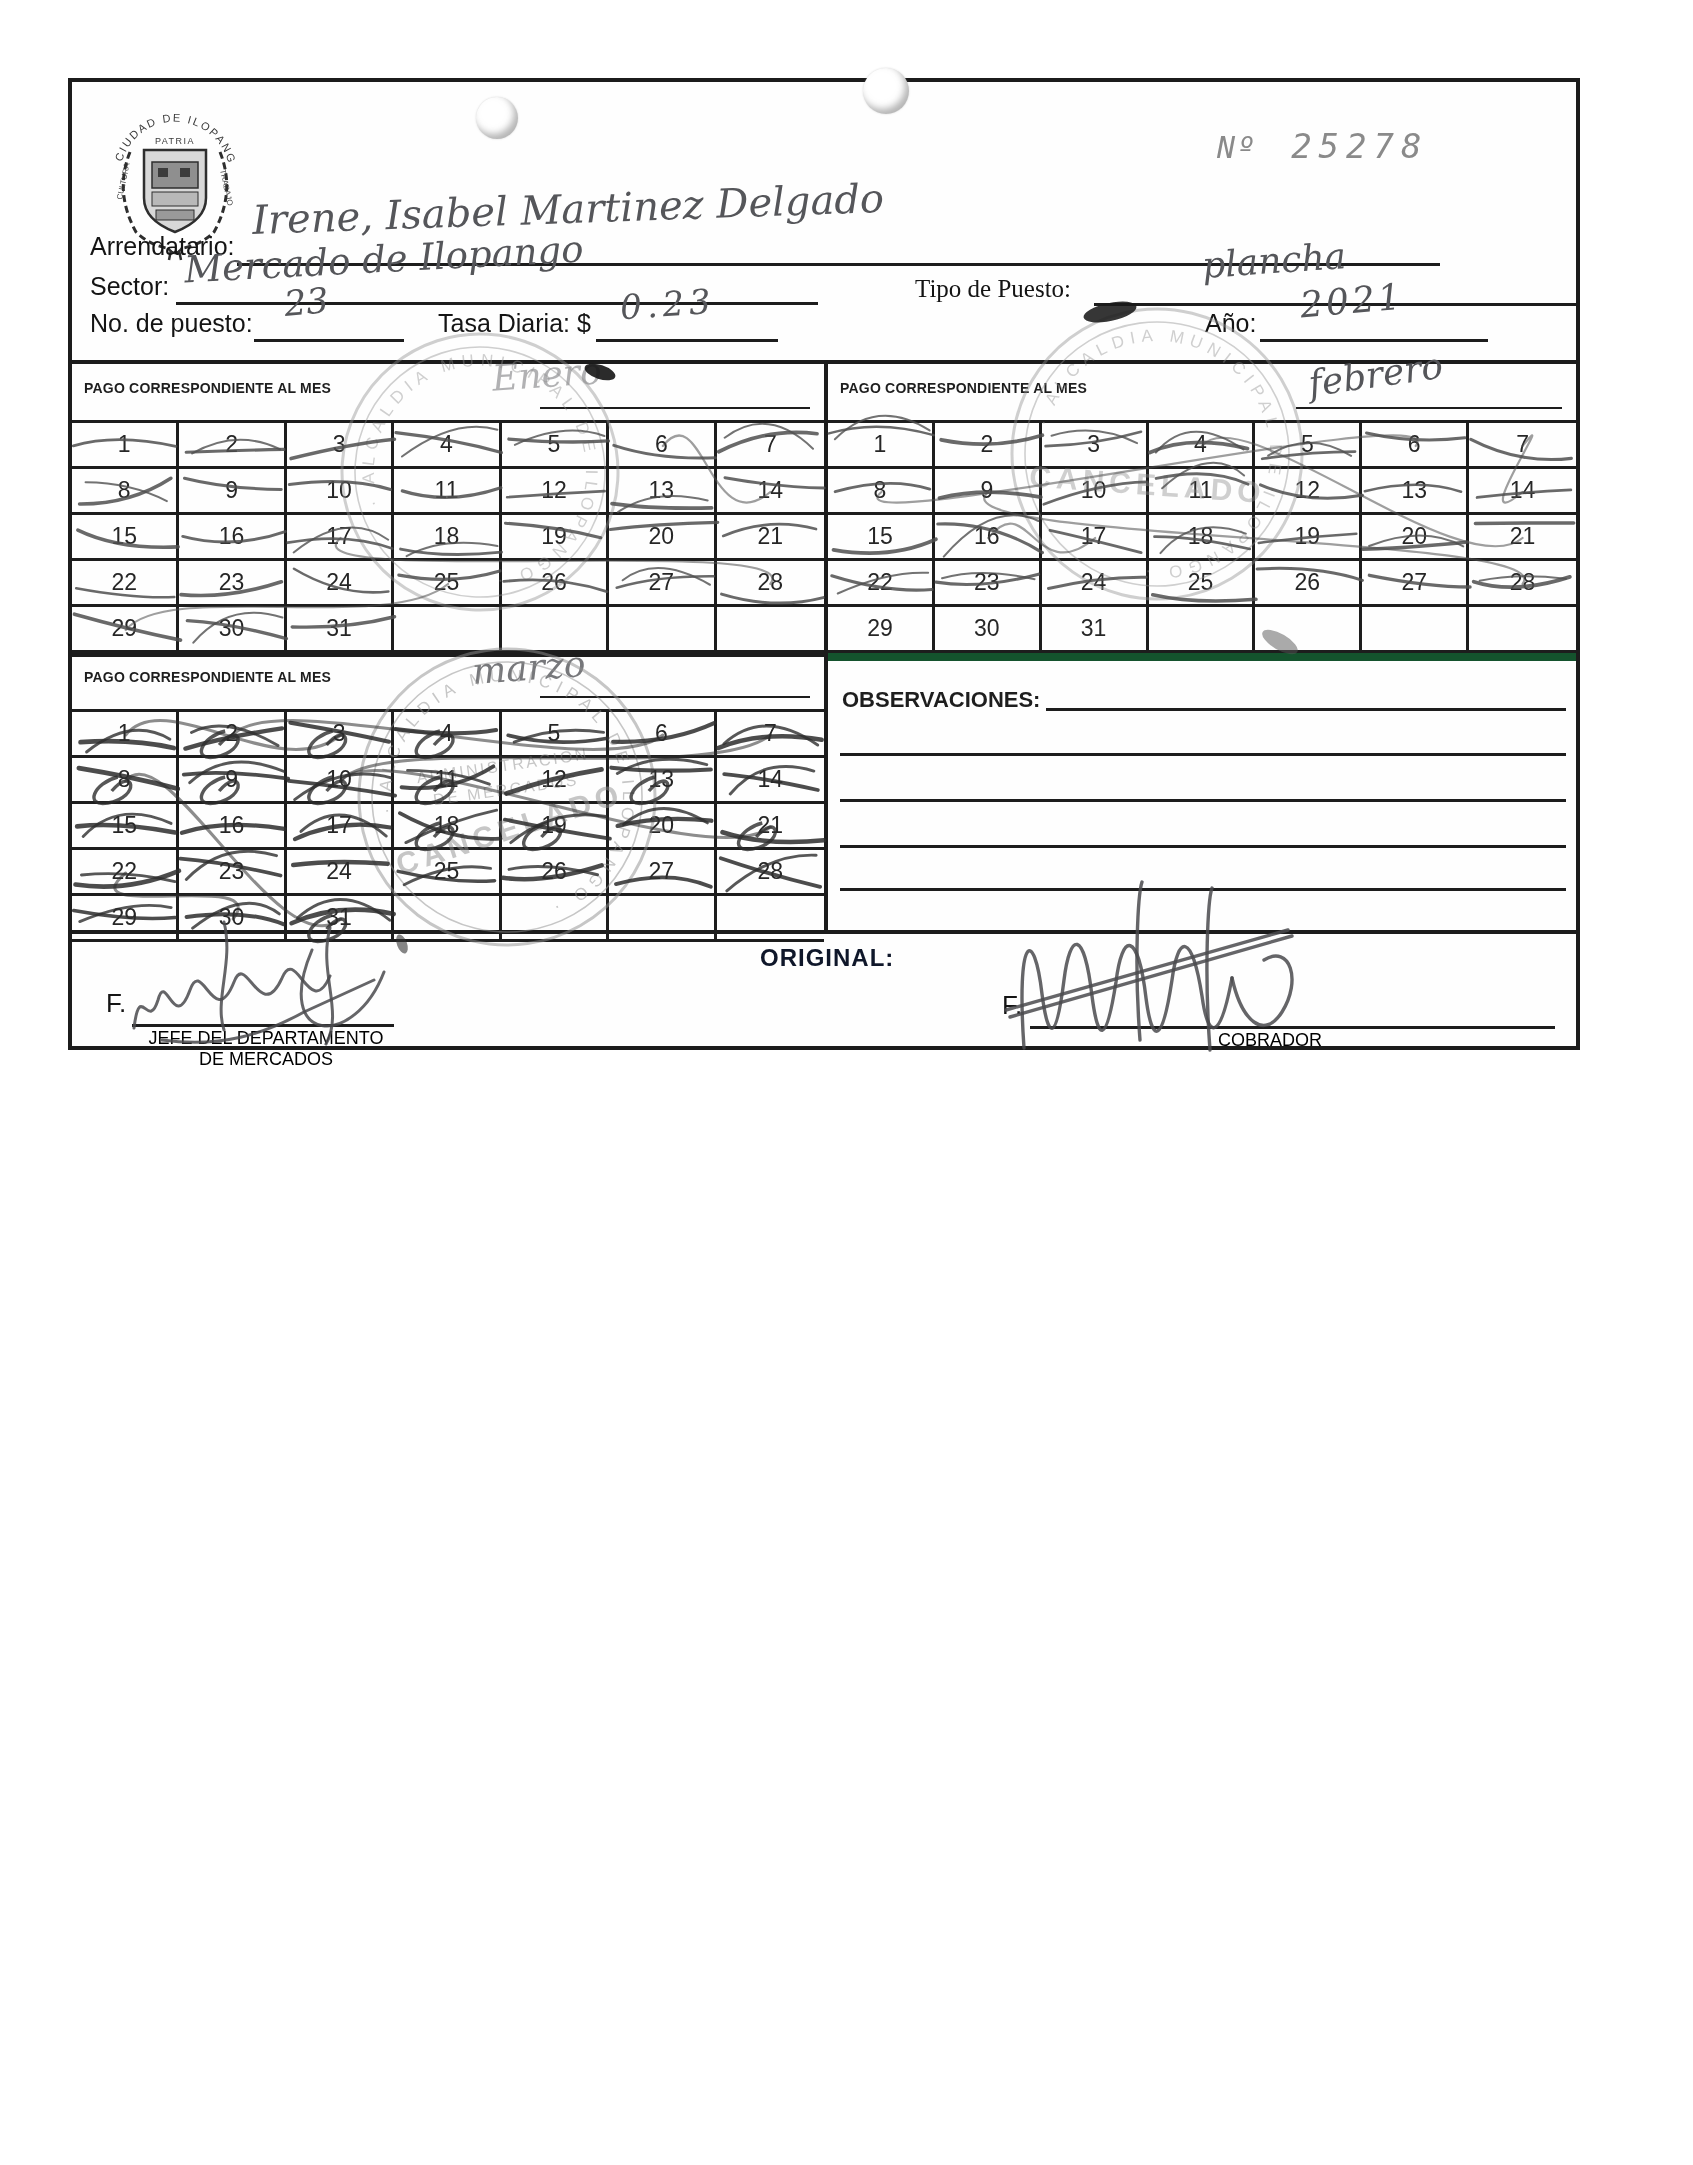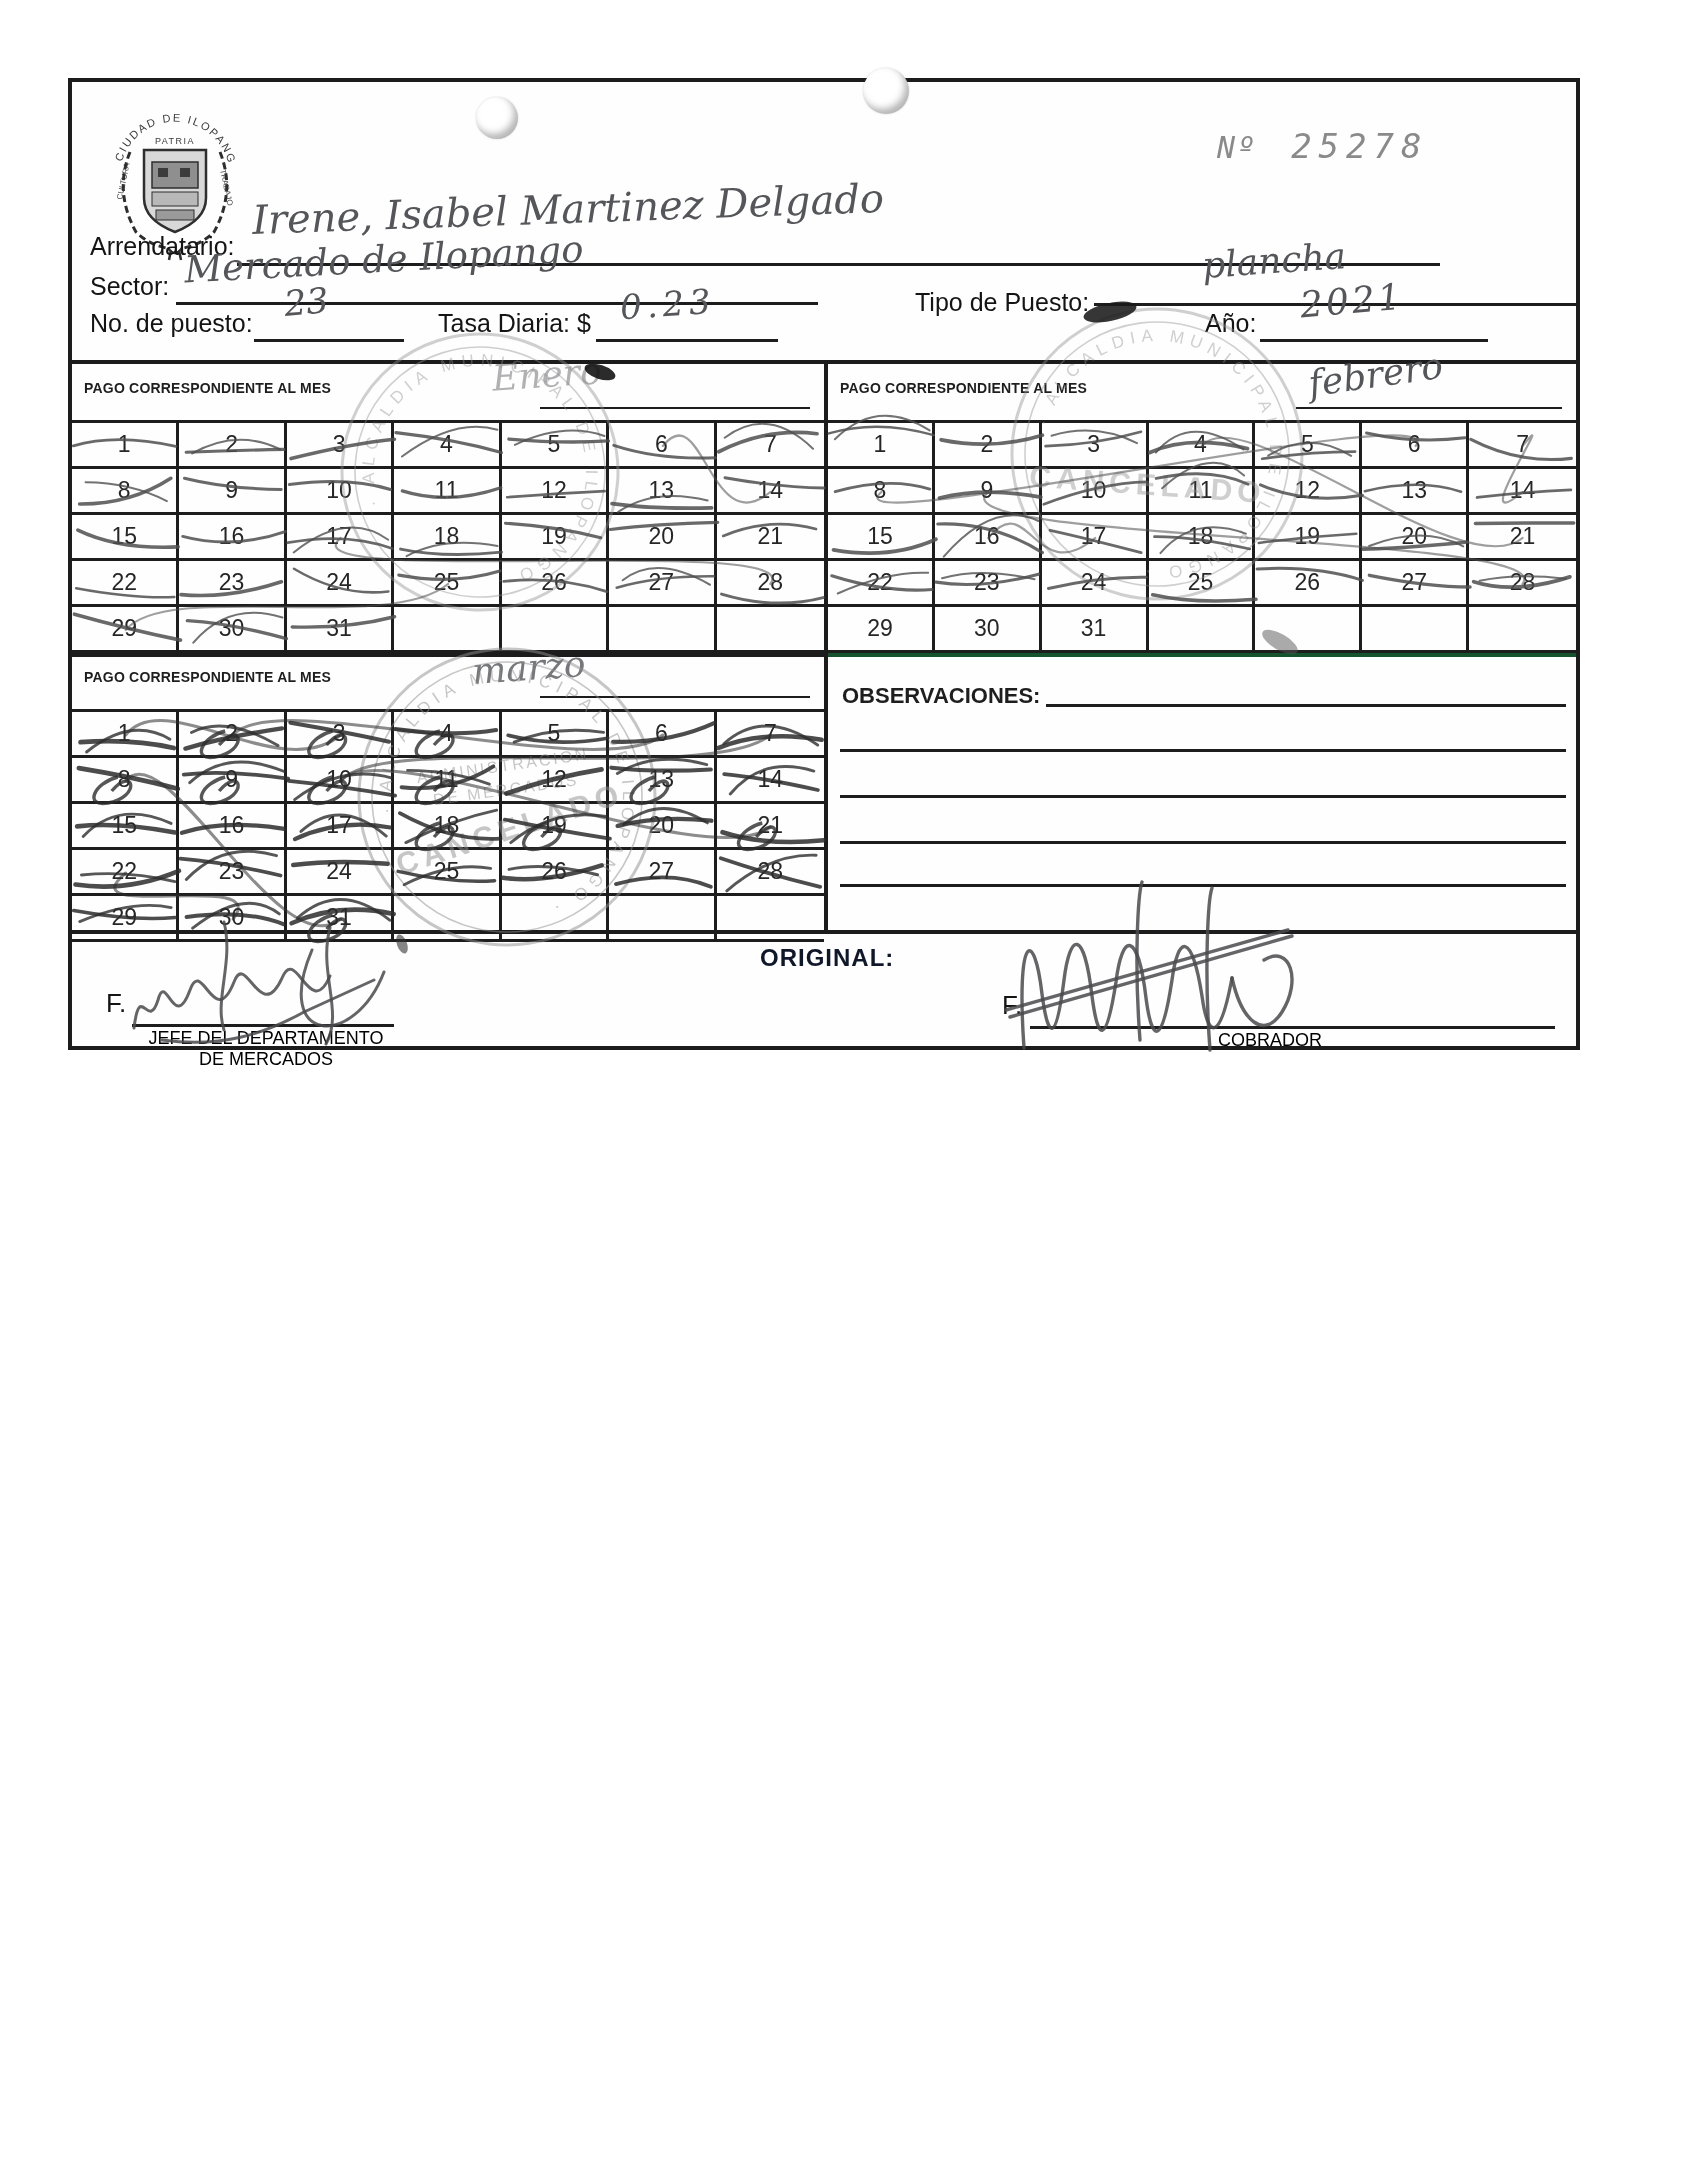--- a/index.html
+++ b/index.html
@@ -27,21 +27,21 @@
   .cal-header .cline{position:absolute;left:468px;right:14px;bottom:11px;border-top:2.5px solid #1d1d1d;}
   .cal-header .month-hw{position:absolute;left:470px;top:-10px;font-size:36px;transform:rotate(-4deg);}
   .cal-grid{display:grid;grid-template-columns:repeat(7,1fr);grid-auto-rows:46px;border-top:3px solid #1d1d1d;}
   .cal-cell{border-right:3px solid #1d1d1d;border-bottom:3px solid #1d1d1d;display:flex;align-items:center;justify-content:center;
             font-size:23px;color:#262626;box-sizing:border-box;}
   .cal-cell:nth-child(7n){border-right:none;}
   .cal-bottom{border-top:4px solid #1c1c1c;}
   .cal-bottom .cal-header{height:52px;}
   .cal-bottom .cal-header .clabel{top:12px;}
   
-  .obs{position:absolute;left:0;right:0;top:289px;bottom:0;border-top:4px solid #14532d;}
+  .obs{position:absolute;left:0;right:0;top:289px;bottom:0;border-top:8px solid #14532d;}
   .obs .olabel{position:absolute;left:14px;top:26px;font-size:22px;font-weight:600;}
   .obs .oline{position:absolute;border-top:3px solid #1d1d1d;height:0;}
   
   .footer{left:0;top:856px;width:1504px;height:108px;}
   .copy-label{left:688px;top:6px;font-size:24px;font-weight:bold;color:#0f172a;letter-spacing:1px;}
   .sig-prefix{font-size:26px;color:#141414;}
   .sig-line{border-top:3px solid #1d1d1d;height:0;}
   .sig-role{font-size:18px;text-align:center;line-height:21px;color:#000000;}
   
   .overlay{position:absolute;left:0;top:0;width:1504px;height:964px;overflow:visible;pointer-events:none;z-index:5;}
@@ -83,21 +83,21 @@
       <span class="nlab">Nº</span><span class="nval">25278</span>
     </div>
 
     <div class="abs flabel" style="left:18px;top:150px;">Arrendatario:</div>
     <div class="abs hw" style="left:180px;top:104px;font-size:40px;transform:rotate(-2deg);">Irene, Isabel Martinez Delgado</div>
     <div class="abs rule" style="left:165px;top:181px;width:1203px;"></div>
 
     <div class="abs flabel" style="left:18px;top:190px;">Sector:</div>
     <div class="abs hw" style="left:112px;top:156px;font-size:37px;transform:rotate(-3deg);">Mercado de Ilopango</div>
     <div class="abs rule" style="left:104px;top:220px;width:642px;"></div>
-    <div class="abs flabel" style="left:843px;top:206px;">Tipo de Puesto:</div>
+    <div class="abs flabel" style="left:843px;top:193px;font-family:Liberation Serif, serif;">Tipo de Puesto:</div>
     <div class="abs hw" style="left:1130px;top:158px;font-size:36px;transform:rotate(-4deg);">plancha</div>
     <div class="abs rule" style="left:1022px;top:221px;width:482px;"></div>
 
     <div class="abs flabel" style="left:18px;top:227px;">No. de puesto:</div>
     <div class="abs hw" style="left:212px;top:200px;font-size:35px;transform:rotate(-5deg);">23</div>
     <div class="abs rule" style="left:182px;top:257px;width:150px;"></div>
     <div class="abs flabel" style="left:366px;top:227px;">Tasa Diaria: $</div>
     <div class="abs hw" style="left:548px;top:202px;font-size:34px;letter-spacing:5px;transform:rotate(-4deg);">0.23</div>
     <div class="abs rule" style="left:524px;top:257px;width:182px;"></div>
     <div class="abs flabel" style="left:1133px;top:227px;">Año:</div>

